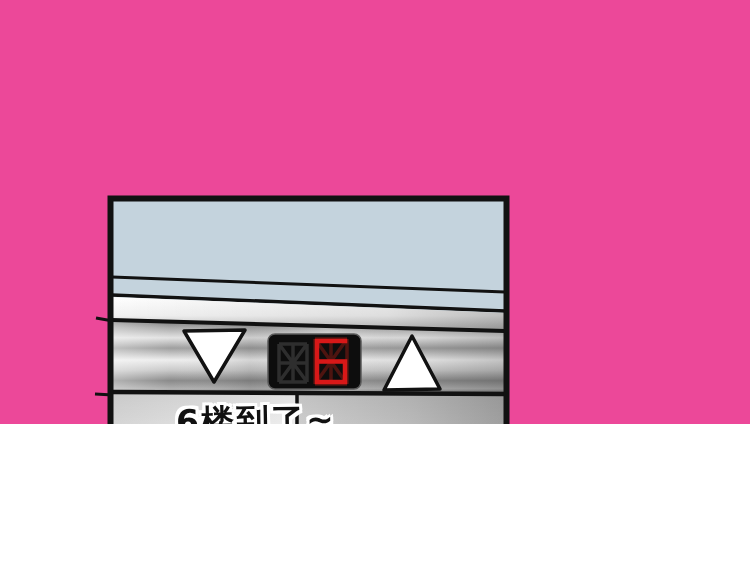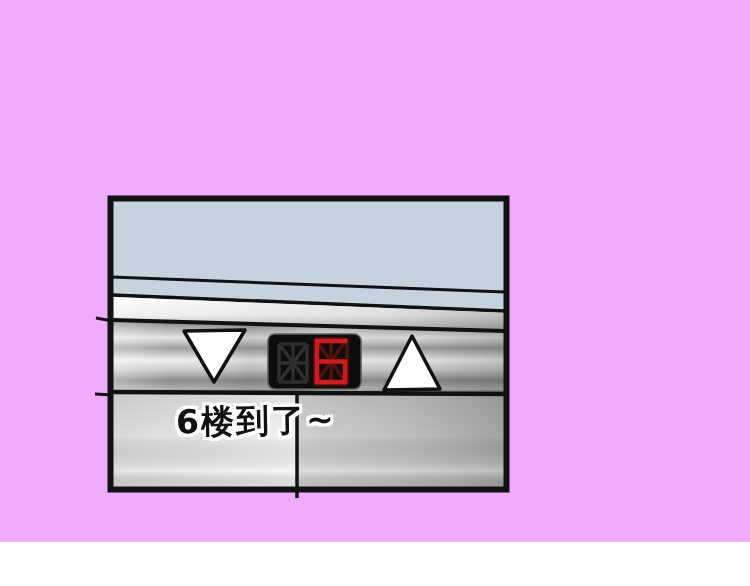--- a/index.html
+++ b/index.html
@@ -1,19 +1,19 @@
 <!DOCTYPE html>
 <html><head>
 <meta charset="utf-8">
 <style>
   html,body{margin:0;padding:0;background:#ffffff;}
   #canvas{
     position:relative;
-    width:750px;height:542px;
-    background:#f0abfc;
+    width:750px;height:424px;
+    background:#ec4899;
     overflow:hidden;
     font-family:"DejaVu Sans", sans-serif;
   }
   #art{position:absolute;left:0;top:0;}
   .caption{
     position:absolute;
     left:176px;top:399px;
     font-size:33px;
     font-weight:bold;
     letter-spacing:2px;

